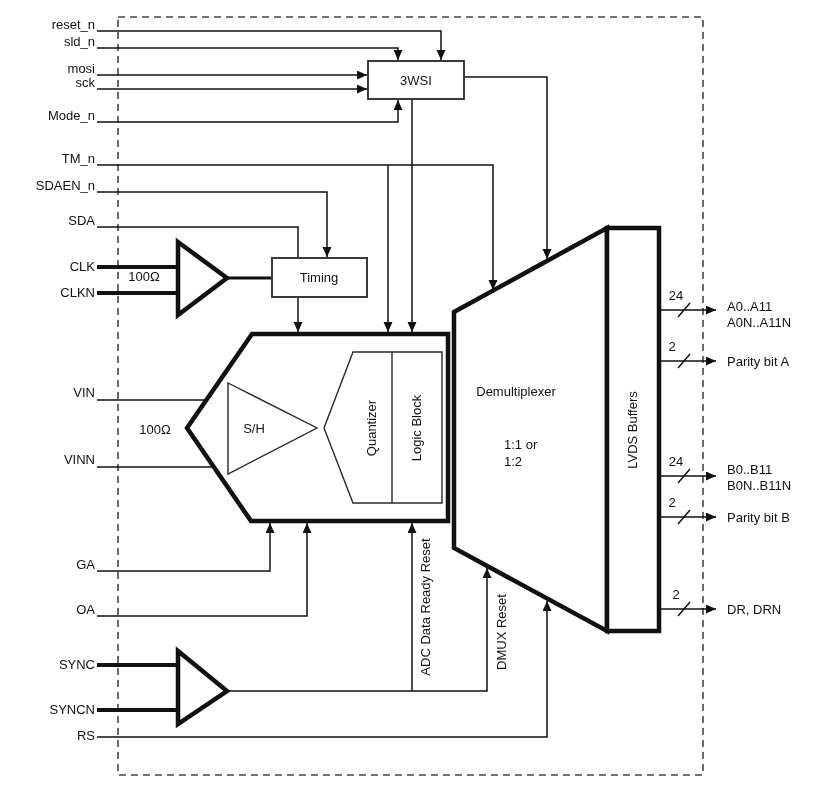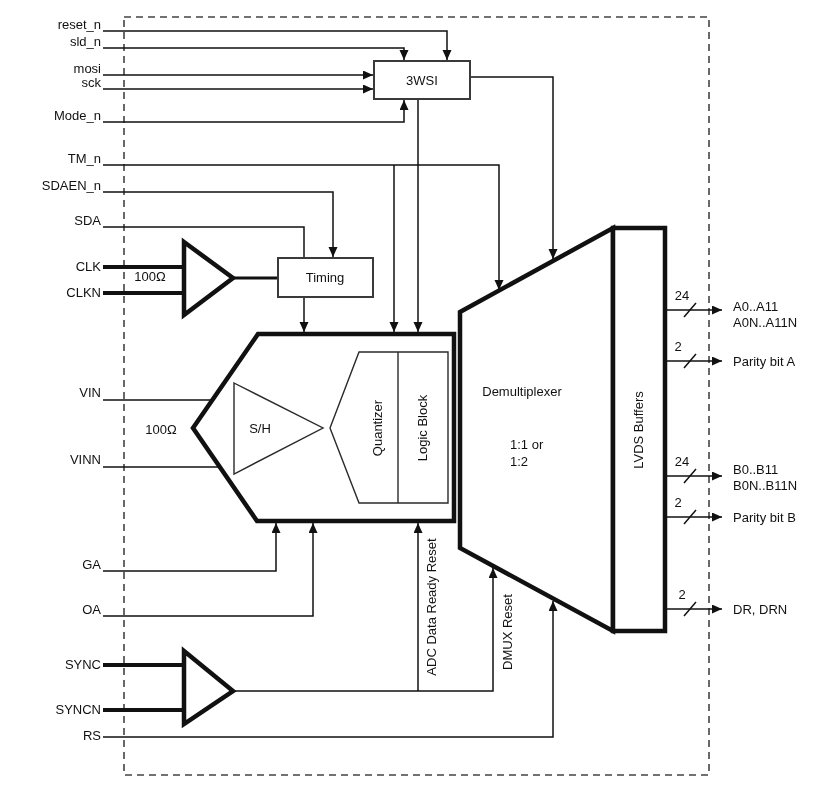--- a/index.html
+++ b/index.html
@@ -8,21 +8,20 @@
     width: 834px;
     height: 794px;
     background: #ffffff;
     font-family: "Liberation Sans", sans-serif;
   }
   .diagram-wrap {
     position: relative;
     width: 744px;
     height: 794px;
     background: #ffffff;
-    margin-left: 6px;
   }
   svg { display: block; }
   text {
     font-family: "Liberation Sans", sans-serif;
     font-size: 13px;
     fill: #111111;
   }
   .wire   { fill: none; stroke: #111111; stroke-width: 1.5; }
   .wire-thick { fill: none; stroke: #111111; stroke-width: 4; }
   .wire-med   { fill: none; stroke: #111111; stroke-width: 3; }

